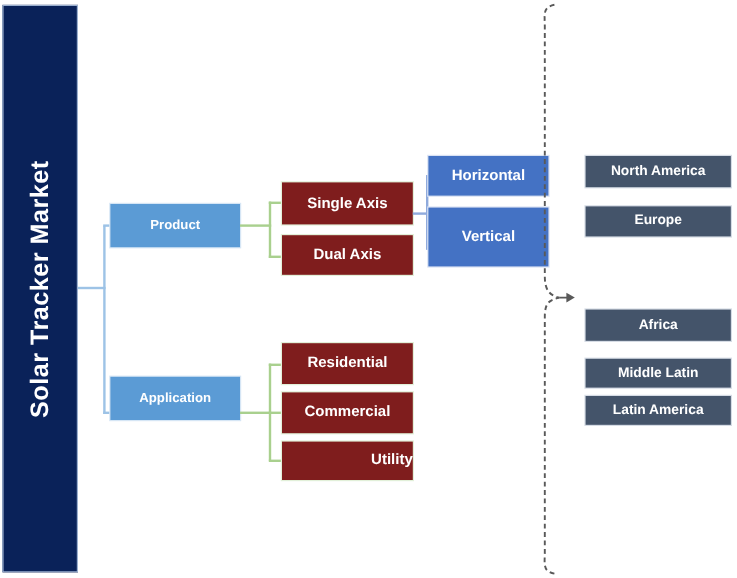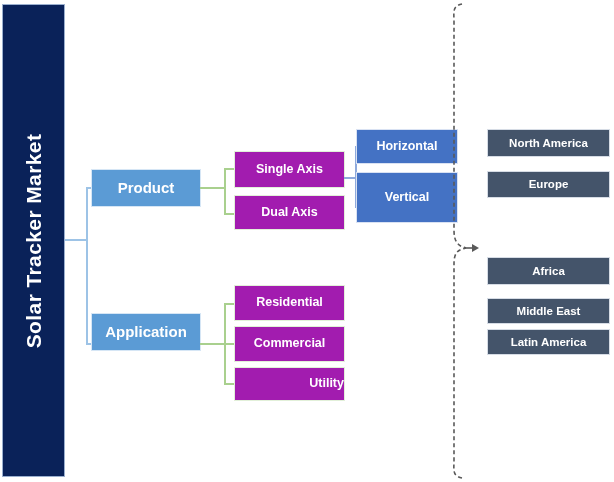--- a/index.html
+++ b/index.html
@@ -38,22 +38,22 @@
     position:absolute;
     display:flex;
     align-items:center;
     justify-content:center;
     color:#ffffff;
     font-weight:bold;
     text-align:center;
     line-height:1.1;
     box-sizing:border-box;
   }
-  .node.blue{ background:#5B9BD5; font-size:15px; box-shadow:0 0 0 1px #d6e6f5; }
-  .node.green{ background:#a21caf; font-size:12.5px; box-shadow:0 0 0 1px #e2f0d9; }
+  .node.blue{ background:#5B9BD5; font-size:11px; box-shadow:0 0 0 1px #d6e6f5; }
+  .node.green{ background:#7f1d1d; font-size:12.5px; box-shadow:0 0 0 1px #e2f0d9; }
   .node.royal{ background:#4472C4; font-size:12.5px; box-shadow:0 0 0 1px #d9e2f3; }
   .node.slate{ background:#44546A; font-size:11.5px; box-shadow:0 0 0 1px #d6dce5; }
 
   
   .ln{ position:absolute; }
   .ln.h{ height:2px; }
   .ln.v{ width:2px; }
   .c-blue{ background:#9DC3E6; }
   .c-green{ background:#A9D08E; }
   .c-royal{ background:#8FAADC; }
@@ -142,19 +142,19 @@
     <span>North America</span>
   </div>
   <div class="node slate" style="left:488px; top:172px; width:121px; height:25px;">
     <span>Europe</span>
   </div>
 
   <div class="node slate" style="left:488px; top:258px; width:121px; height:26px;">
     <span>Africa</span>
   </div>
   <div class="node slate" style="left:488px; top:299px; width:121px; height:24px;">
-    <span>Middle East</span>
+    <span>Middle Latin</span>
   </div>
   <div class="node slate" style="left:488px; top:330px; width:121px; height:24px;">
     <span>Latin America</span>
   </div>
 
 </div>
 
 </body></html>

